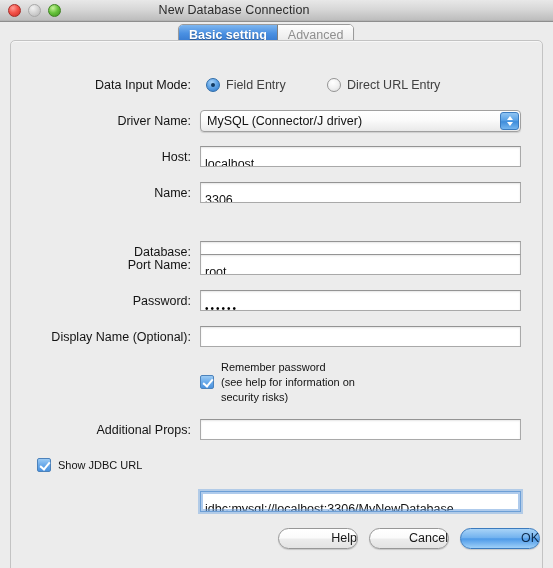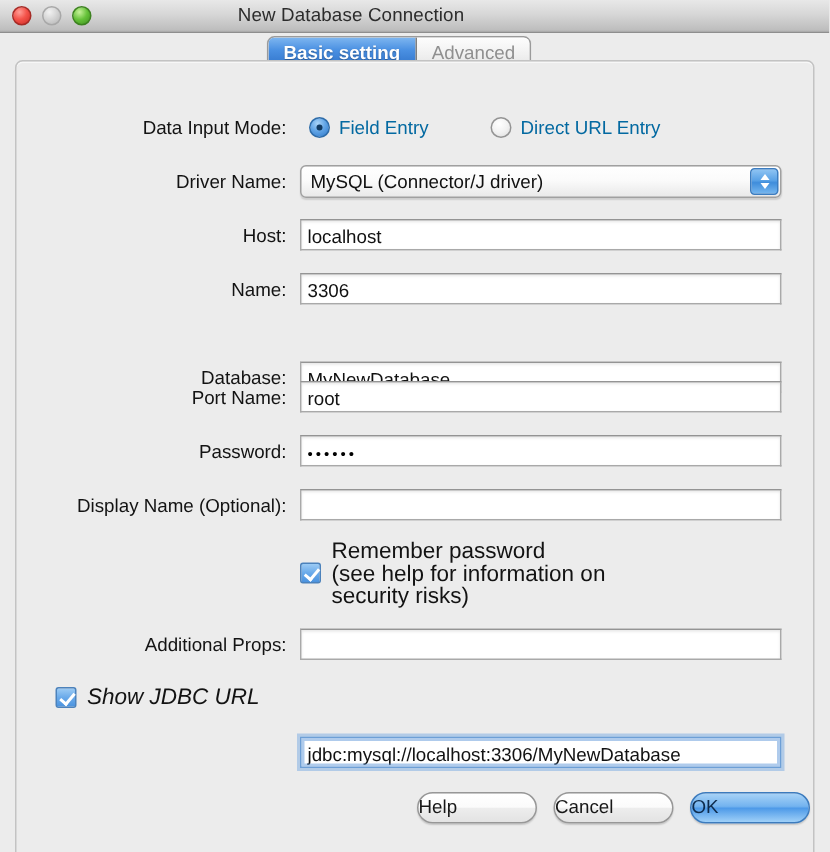--- a/index.html
+++ b/index.html
@@ -115,21 +115,21 @@
     top: 0;
     width: 321px;
     height: 21px;
     box-sizing: border-box;
     background: #ffffff;
     border: 1px solid #a9a9a9;
     border-top-color: #949494;
     box-shadow: inset 0 1px 2px rgba(0,0,0,.10);
     font-size: 12.5px;
     line-height: 19px;
-    padding: 2px 4px;
+    padding: 8px 4px;
     color: #111;
     white-space: nowrap;
     overflow: hidden;
   }
   .field.focused {
     border: 1px solid #6d9fd6;
     outline: 2px solid rgba(110,160,220,.55);
     outline-offset: -3px;
     box-shadow: 0 0 0 2px rgba(120,170,225,.5);
     margin-top: 36px;
@@ -172,21 +172,21 @@
   .combo .stepper .dn {
     bottom: 3px;
     border-left: 3.5px solid transparent; border-right: 3.5px solid transparent;
     border-top: 4px solid #ffffff;
   }
 
   
   .radio-group { position: absolute; left: 189px; top: 0; height: 22px; }
   .radio-item {
     position: absolute; top: 0; display: flex; align-items: center; gap: 6px;
-    line-height: 22px; font-size: 12.5px; color: #0369a1; white-space: nowrap;
+    line-height: 22px; font-size: 12.5px; color: #404040; white-space: nowrap;
   }
   .radio {
     width: 14px; height: 14px; border-radius: 50%;
     box-sizing: border-box; position: relative; flex: none;
   }
   .radio.off {
     background: radial-gradient(circle at 40% 30%, #ffffff 0%, #f2f2f2 50%, #dcdcdc 100%);
     border: 1px solid #949494;
   }
   .radio.on {
@@ -210,35 +210,35 @@
     content: "";
     position: absolute; left: 4px; top: 1px;
     width: 4px; height: 8px;
     border: solid #ffffff;
     border-width: 0 2px 2px 0;
     transform: rotate(40deg);
   }
 
   .checkline { position: absolute; display: flex; align-items: flex-start; gap: 7px; }
   .checkline .cbtext {
-    font-size: 15px; color: #131313; line-height: 15px;
+    font-size: 11px; color: #131313; line-height: 15px;
   }
 
   
   #buttons {
     position: absolute; left: 0; top: 528px; width: 553px; height: 30px;
   }
   .btn {
     position: absolute; top: 0;
     height: 21px;
     box-sizing: border-box;
     border-radius: 11px;
     font-size: 12.5px;
     line-height: 19px;
-    text-align: left;
+    text-align: right;
     white-space: nowrap;
     box-shadow: 0 1px 1px rgba(0,0,0,.16);
   }
   .btn.normal {
     background: linear-gradient(to bottom, #ffffff 0%, #fbfbfb 48%, #ededed 52%, #e3e3e3 100%);
     border: 1px solid #979797;
     color: #171717;
   }
   .btn.default {
     background: linear-gradient(to bottom, #a8d3f7 0%, #73b3ef 45%, #4e9ae8 52%, #9fd0f8 100%);
@@ -333,21 +333,21 @@
         <span>security risks)</span>
       </span>
     </div>
 
     <div class="row" style="top:378px;">
       <div class="label">Additional Props:</div>
       <div class="field"></div>
     </div>
 
     <div class="row" style="top:414px;">
-      <div class="checkline" style="left:26px; top:3px; align-items:center;font-style:italic;">
+      <div class="checkline" style="left:26px; top:3px; align-items:center;">
         <span class="cb"></span>
         <span class="cbtext" style="line-height:14px;">Show JDBC URL</span>
       </div>
       <div class="field focused">jdbc:mysql://localhost:3306/MyNewDatabase</div>
     </div>
 
   </div>
 
   <div id="buttons">
     <div class="btn normal" style="left:278px; width:80px;">Help</div>

